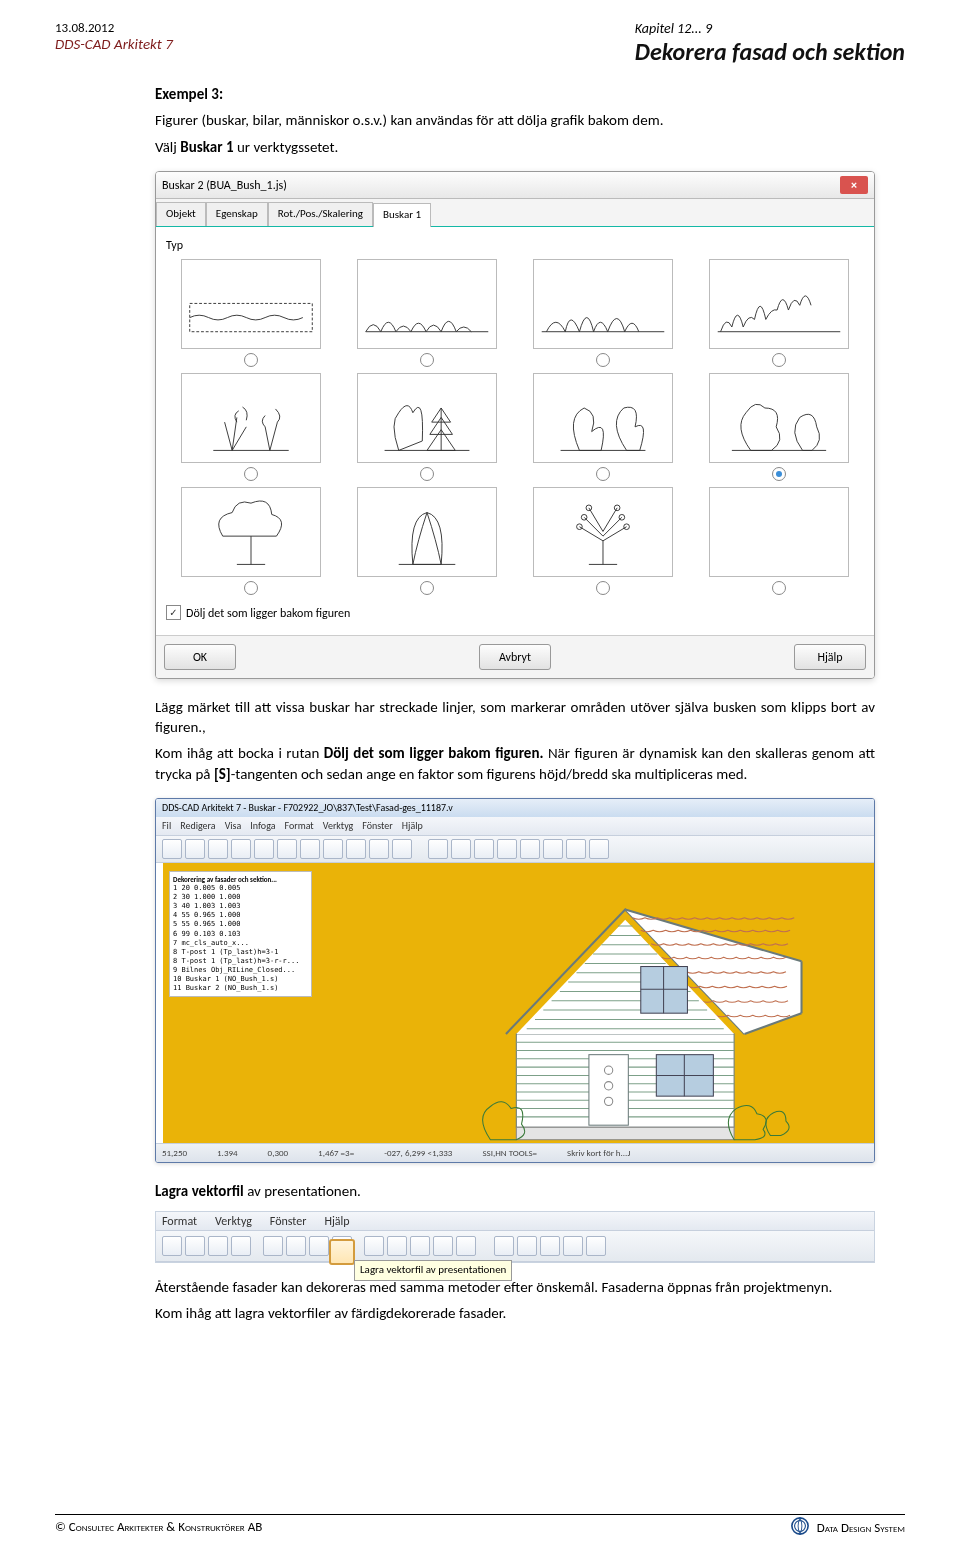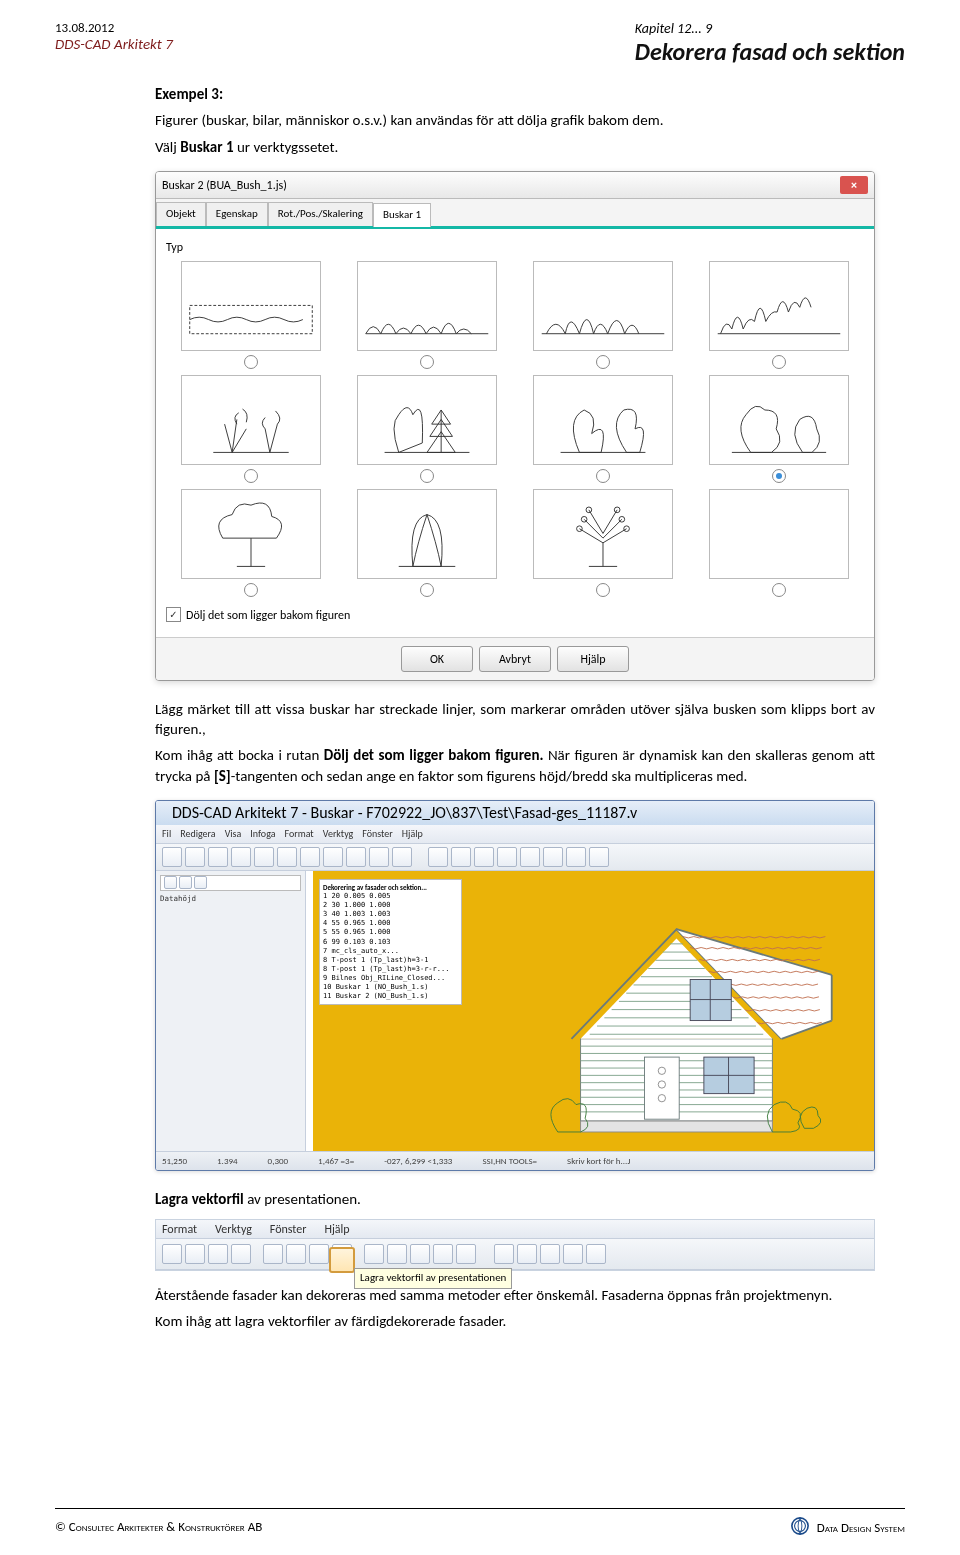--- a/index.html
+++ b/index.html
@@ -8,49 +8,49 @@
   .header-right{text-align:left;font-style:italic;}
   .header-left-date{font-size:13px;}
   .header-left-sub{color:#7f1d1d;font-style:italic;font-size:15px;}
   .header-right-title{font-size:24px;font-weight:bold;color:#111;}
   .content{margin-left:100px;margin-right:30px;margin-top:18px;font-size:15px;line-height:1.35;text-align:justify;}
   .content p{margin:0 0 6px 0;}
   .bold{font-weight:bold;}
   .dialog{margin:14px 0 18px 0;border:1px solid #999;background:#fff;box-shadow:0 2px 6px rgba(0,0,0,.15);border-radius:4px;overflow:hidden;}
   .dialog-title{background:linear-gradient(#fdfdfd,#e8e8e8);border-bottom:1px solid #bbb;display:flex;justify-content:space-between;align-items:center;height:26px;padding:0 6px;font-size:12px;}
   .close-x{width:28px;height:18px;background:#d9534f;border-radius:2px;color:#fff;font-weight:bold;font-size:12px;display:flex;align-items:center;justify-content:center;}
-  .tabrow{display:flex;gap:0;border-bottom:3px solid #14b8a6;background:#f4f4f4;font-size:11px;}
+  .tabrow{display:flex;gap:0;border-bottom:1px solid #14b8a6;background:#f4f4f4;font-size:11px;}
   .tab{padding:4px 9px;border:1px solid #bbb;border-bottom:none;background:#f0f0f0;margin-top:3px;}
   .tab.active{background:#fff;position:relative;top:1px;}
   .dialog-body{padding:10px 10px 14px 10px;background:#fff;}
   .typlabel{font-size:12px;margin-bottom:6px;}
   .thumb-grid{display:grid;grid-template-columns:repeat(4,1fr);gap:6px;}
   .thumb-cell{display:flex;flex-direction:column;align-items:center;}
   .thumb{width:140px;height:90px;border:1px solid #bbb;background:#fff;display:flex;align-items:center;justify-content:center;padding:3px;box-sizing:border-box;}
   .radio{margin-top:4px;width:12px;height:12px;border:1px solid #888;border-radius:50%;display:flex;align-items:center;justify-content:center;}
   .radio.checked::after{content:"";width:6px;height:6px;background:#3b8ed8;border-radius:50%;}
   .chk-row{display:flex;align-items:center;gap:5px;font-size:12px;margin-top:10px;}
   .chk{width:13px;height:13px;border:1px solid #888;background:#fff;display:flex;align-items:center;justify-content:center;font-size:10px;color:#333;}
-  .dialog-buttons{display:flex;justify-content:center;gap:6px;background:#f4f4f4;padding:8px;border-top:1px solid #ccc;}
+  .dialog-buttons{display:flex;justify-content:space-between;gap:6px;background:#f4f4f4;padding:8px;border-top:1px solid #ccc;}
   .btn{min-width:70px;height:24px;border:1px solid #999;border-radius:3px;background:linear-gradient(#fdfdfd,#e2e2e2);font-size:12px;display:flex;align-items:center;justify-content:center;}
   .sketch{stroke:#333;stroke-width:1;fill:none;}
   .cadwin{border:1px solid #5e7aa8;border-radius:3px;overflow:hidden;margin:14px 0 18px 0;box-shadow:0 1px 4px rgba(0,0,0,.15);}
-  .cadwin-title{height:24px;background:linear-gradient(#e6eef8,#cadcf0);display:flex;align-items:center;padding:0 16px;font-size:16px;}
+  .cadwin-title{height:18px;background:linear-gradient(#e6eef8,#cadcf0);display:flex;align-items:center;padding:0 6px;font-size:10px;}
   .cadwin-menus{height:18px;background:linear-gradient(#f4f6fa,#e4e9f1);border-bottom:1px solid #c6cfdd;display:flex;gap:9px;padding:0 6px;font-size:10px;align-items:center;color:#333;}
   .cadwin-tb{height:26px;background:linear-gradient(#f5f7fa,#e4e9ef);border-bottom:1px solid #c6cfdd;display:flex;align-items:center;padding:0 6px;gap:3px;}
   .tbicon{width:18px;height:18px;border:1px solid #aab6c9;border-radius:2px;background:linear-gradient(#fff,#e9eef5);}
   .cadwin-body{display:flex;height:280px;background:#fff;}
   .leftpanel{width:150px;background:#eef1f5;border-right:1px solid #c6cfdd;font-size:8px;padding:4px;box-sizing:border-box;}
   .drawarea{flex:1;position:relative;background:#eab308;margin-left:7px;}
   .status{height:18px;background:linear-gradient(#eef1f5,#dde3ec);border-top:1px solid #c6cfdd;font-size:9px;display:flex;align-items:center;padding:0 6px;gap:30px;color:#444;}
   .toolbar-strip{border:1px solid #c9d3e0;margin:10px 0 14px 0;}
   .toolbar-strip .cadwin-menus{gap:18px;font-size:12px;}
   .tooltip{position:absolute;background:#ffffe1;border:1px solid #999;font-size:11px;padding:2px 5px;left:198px;top:48px;white-space:nowrap;}
   .active-icon{position:absolute;left:173px;top:27px;width:22px;height:22px;border:2px solid #d39b3d;border-radius:3px;background:linear-gradient(#fff4dc,#ffe6b3);pointer-events:none;}
-  .footer{position:absolute;bottom:20px;left:55px;right:55px;display:flex;justify-content:space-between;align-items:center;border-top:1px solid #000;padding-top:8px;font-size:13px;}
+  .footer{position:absolute;bottom:20px;left:55px;right:55px;display:flex;justify-content:space-between;align-items:center;border-top:1px solid #000;padding-top:2px;font-size:13px;}
   .footer-left{font-variant:small-caps;}
   .footer-right{display:flex;align-items:flex-end;gap:8px;}
   .dds-logo{width:18px;height:18px;}
   .house-svg{width:70%;height:100%;}
   .legend-box{background:#fff;border:1px solid #bbb;position:absolute;left:6px;top:8px;width:135px;font-size:7px;padding:3px;line-height:1.3;}
   .treelist{font-family:monospace;font-size:7.5px;line-height:1.2;color:#333;}
 </style>
 </head>
 <body>
 
@@ -252,30 +252,20 @@
           <div class="tbicon"></div>
           <div class="tbicon"></div>
           <div class="tbicon"></div>
           <div class="tbicon"></div>
           <div class="tbicon"></div>
           <div class="tbicon"></div>
           <div class="tbicon"></div>
           <div class="tbicon"></div>
       </div>
       <div class="cadwin-body">
-        <div class="leftpanel">
-          <div style="background:#fff;border:1px solid #bbb;height:14px;margin-bottom:3px;display:flex;align-items:center;padding:0 3px;">
-              <div class="tbicon" style="width:11px;height:11px;margin-right:2px;"></div>
-              <div class="tbicon" style="width:11px;height:11px;margin-right:2px;"></div>
-              <div class="tbicon" style="width:11px;height:11px;"></div>
-            </div>
-          <div class="treelist">
-            <div>Datahöjd</div>
-          </div>
-        </div>
         <div class="drawarea">
           <div class="legend-box">
             <div style="font-weight:bold;">Dekorering av fasader och sektion...</div>
             <div style="font-family:monospace;">
               <div>1   20   0.005   0.005</div>
               <div>2   30   1.000   1.000</div>
               <div>3   40   1.003   1.003</div>
               <div>4   55   0.965   1.000</div>
               <div>5   55   0.965   1.000</div>
               <div>6   99   0.103   0.103</div>

